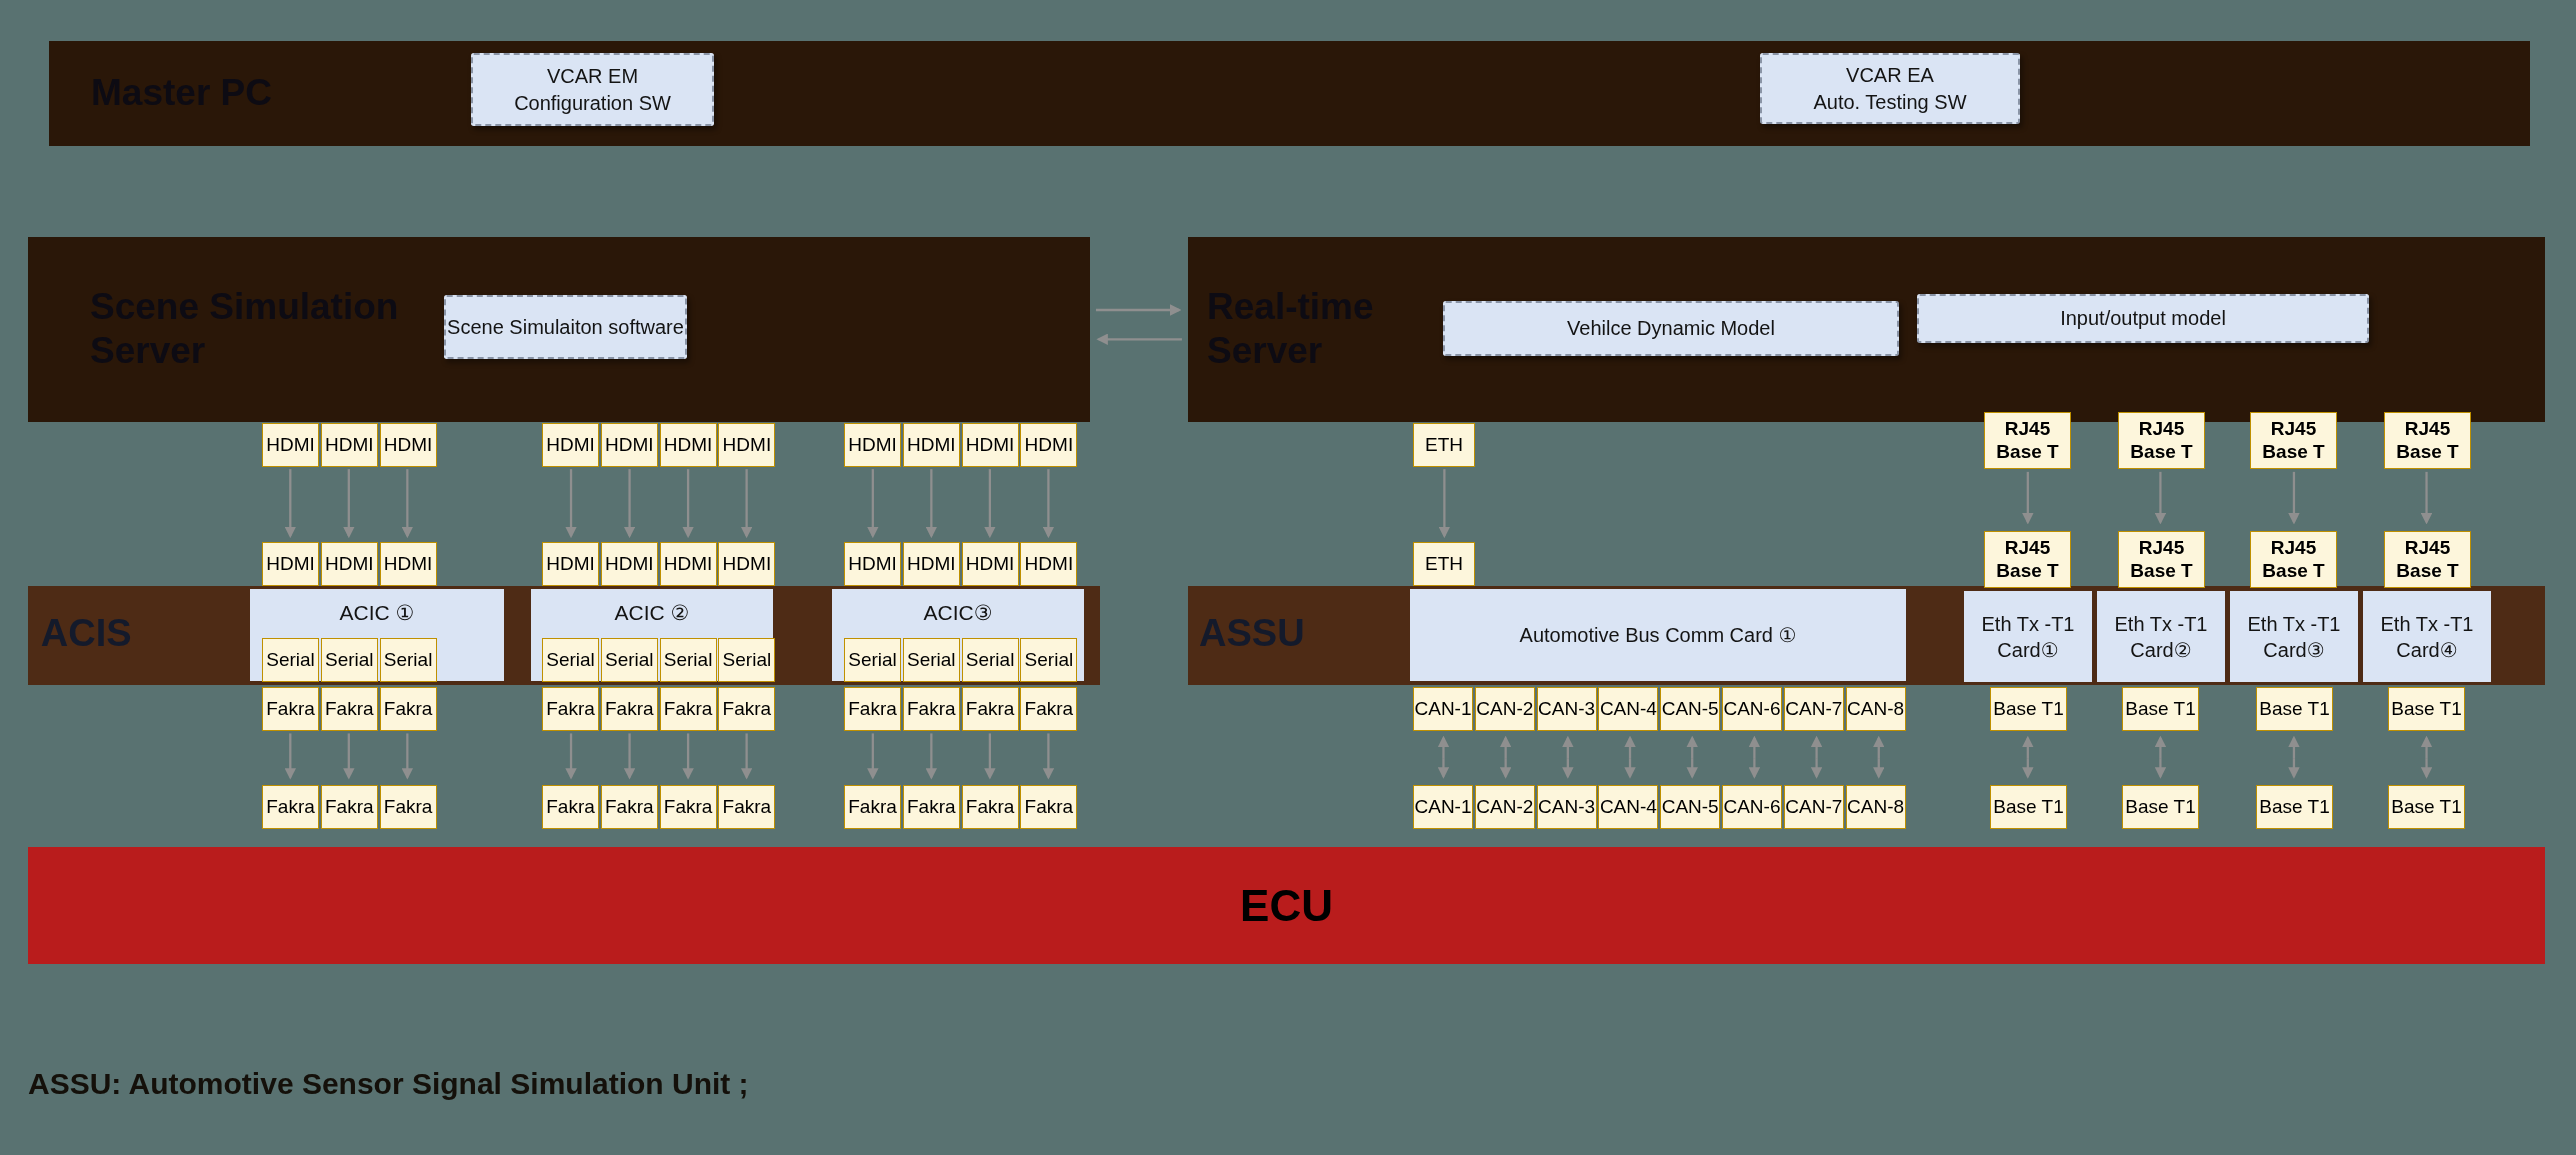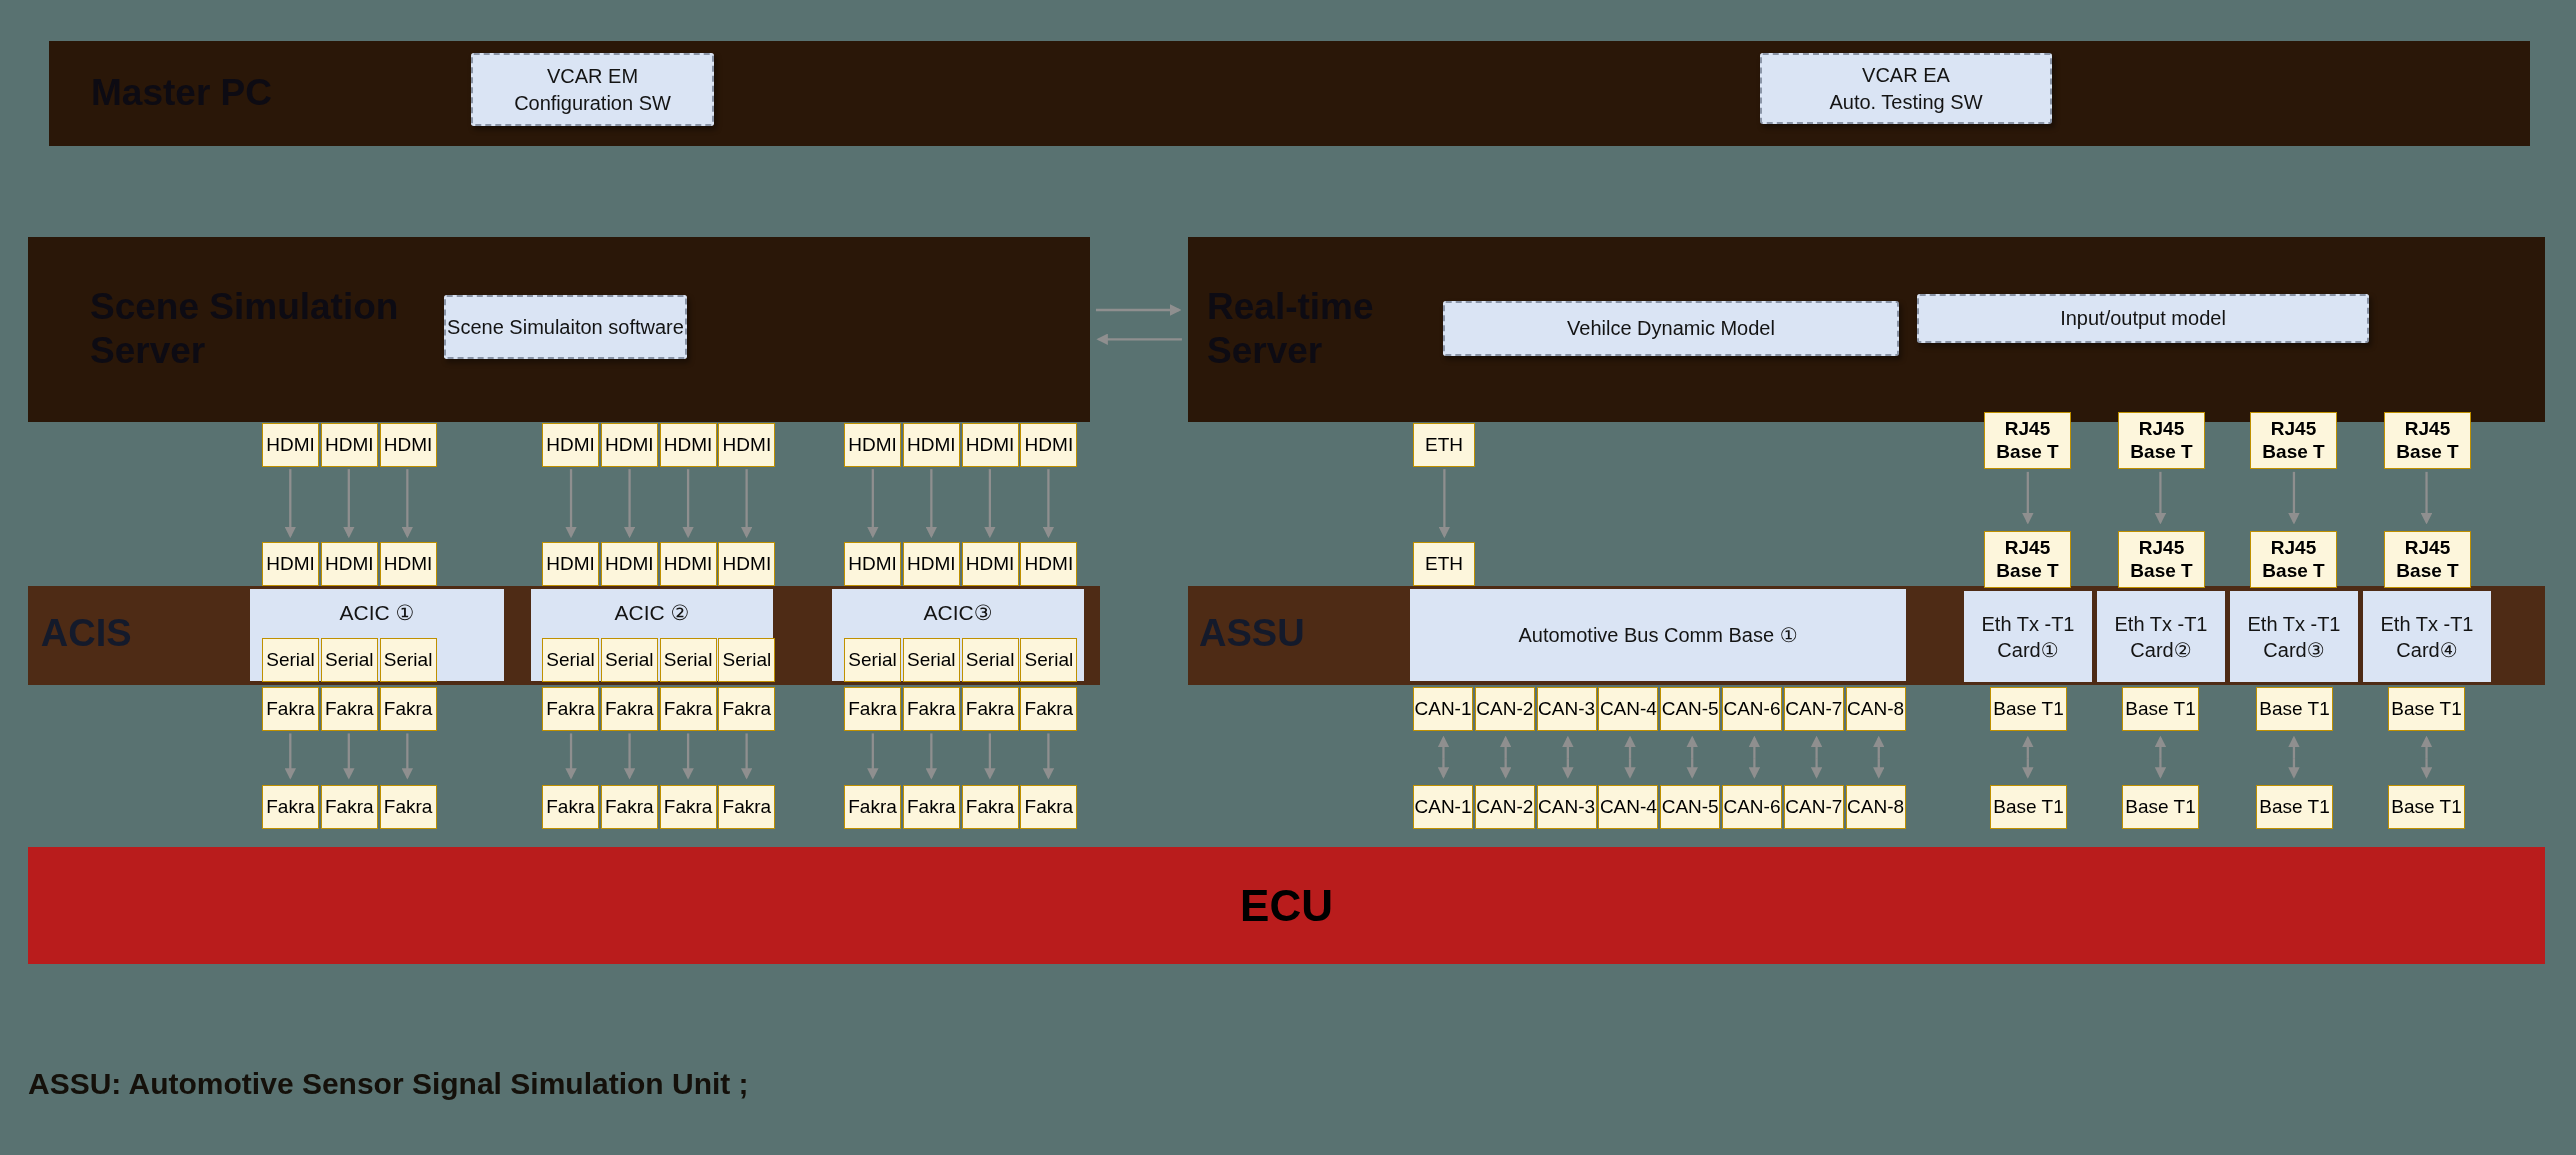--- a/index.html
+++ b/index.html
@@ -112,21 +112,21 @@
       <line x1="2653" y1="829" x2="2653" y2="807"></line>
         <line x1="2653" y1="829" x2="2653" y2="849"></line>
     </g>
   </svg>
 
   <div class="bar" style="left:49px;top:41px;width:2481px;height:105px">
     <div class="bar-title" style="left:42px;top:30px">Master PC</div>
   </div>
   <div class="dashed-box" style="left:471px;top:53px;width:243px;height:73px">VCAR EM
 Configuration SW</div>
-  <div class="dashed-box" style="left:1760px;top:53px;width:292px;height:71px">VCAR EA
+  <div class="dashed-box" style="left:1760px;top:53px;width:260px;height:71px">VCAR EA
 Auto. Testing SW</div>
 
   <div class="bar" style="left:28px;top:237px;width:1062px;height:185px">
     <div class="bar-title" style="left:62px;top:48px">Scene Simulation
 Server</div>
   </div>
   <div class="dashed-box" style="left:444px;top:295px;width:243px;height:64px">Scene Simulaiton software</div>
 
   <div class="bar" style="left:1188px;top:237px;width:1357px;height:185px">
     <div class="bar-title" style="left:19px;top:48px">Real-time
@@ -230,21 +230,21 @@
       <div class="port">Fakra</div>
     </div>
 
   <div class="bar mid" style="left:1188px;top:586px;width:1357px;height:99px">
     <div class="unit-label" style="left:11px;top:25.6px">ASSU</div>
   </div>
 
   <div class="port single" style="left:1413px;top:423px;width:62px">ETH</div>
   <div class="port single" style="left:1413px;top:542px;width:62px">ETH</div>
 
-  <div class="card center" style="left:1410px;top:589px;width:496px;height:92px">Automotive Bus Comm Base  ①</div>
+  <div class="card center" style="left:1410px;top:589px;width:496px;height:92px">Automotive Bus Comm Card  ①</div>
 
   <div class="row w66" style="left:1413px;top:687px">
       <div class="port">CAN-1</div>
       <div class="port">CAN-2</div>
       <div class="port">CAN-3</div>
       <div class="port">CAN-4</div>
       <div class="port">CAN-5</div>
       <div class="port">CAN-6</div>
       <div class="port">CAN-7</div>
       <div class="port">CAN-8</div>

